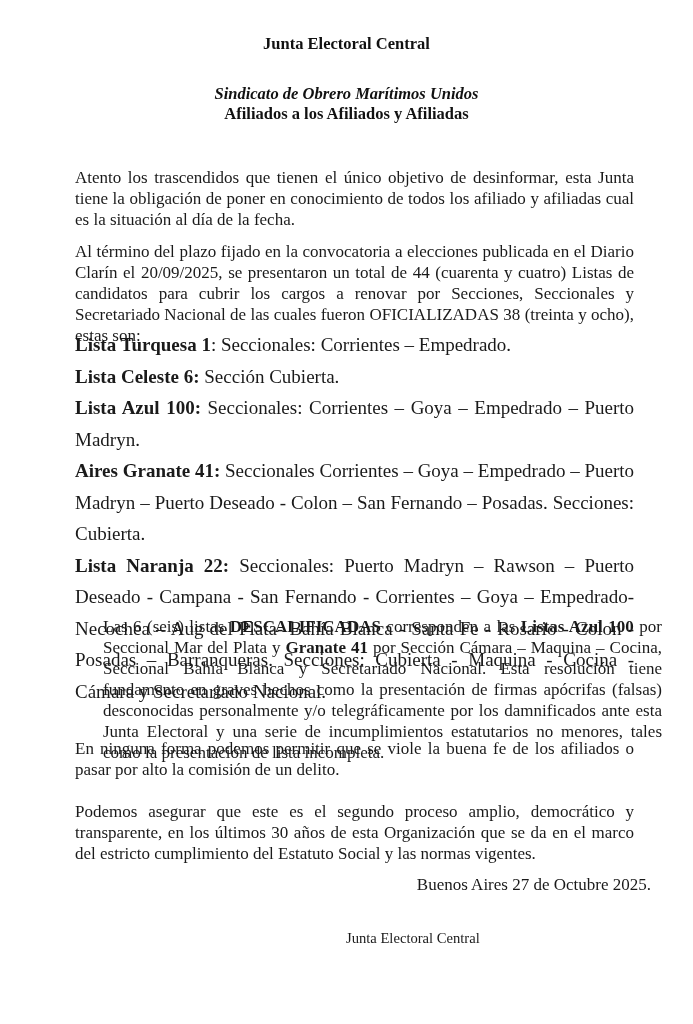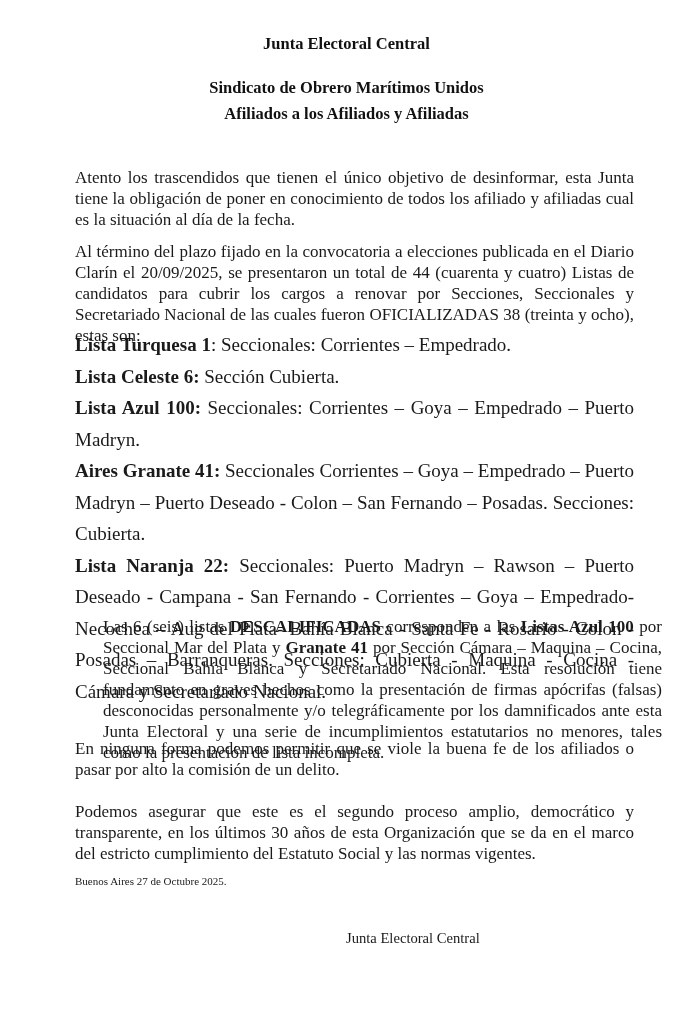--- a/index.html
+++ b/index.html
@@ -7,33 +7,33 @@
     width: 693px; height: 1024px; overflow: hidden;
     font-family: "Liberation Serif", "DejaVu Serif", serif;
     color: #1a1a1a;
     position: relative;
   }
   .title {
     position: absolute; left: 0; width: 693px; text-align: center;
     font-weight: bold; font-size: 16.5px; color: #111;
   }
   .t1 { top: 34px; }
-  .t2 { top: 78px; }
+  .t2 { top: 84px; font-style: italic; }
   .t3 { top: 104px; }
   p { margin: 0; font-size: 17px; text-align: justify; }
   .blk { position: absolute; left: 75px; width: 559px; }
   .lh-tight p, .lh-tight { line-height: 21px; }
   .p1 { top: 167px; }
   .p2 { top: 241px; }
   .lists { top: 329px; }
   .list-item { font-size: 19px; line-height: 31.5px; text-align: justify; }
   .p3 { top: 616px; margin-left: 28px; }
   .p4 { top: 738px; }
   .p5 { top: 801px; }
-  .p6 { top: 875px; left: 75px; width: 559px; font-size: 11px; }
+  .p6 { top: 875px; left: 92px; width: 559px; font-size: 17px; text-align: right; }
   .sig { position: absolute; top: 930px; left: 346px; font-size: 14.6px; }
   b { font-weight: bold; }
 </style>
 </head>
 <body>
 
 <div class="title t1">Junta Electoral Central</div>
 <div class="title t2">Sindicato de Obrero Marítimos Unidos</div>
 <div class="title t3">Afiliados a los Afiliados y Afiliadas</div>
 

